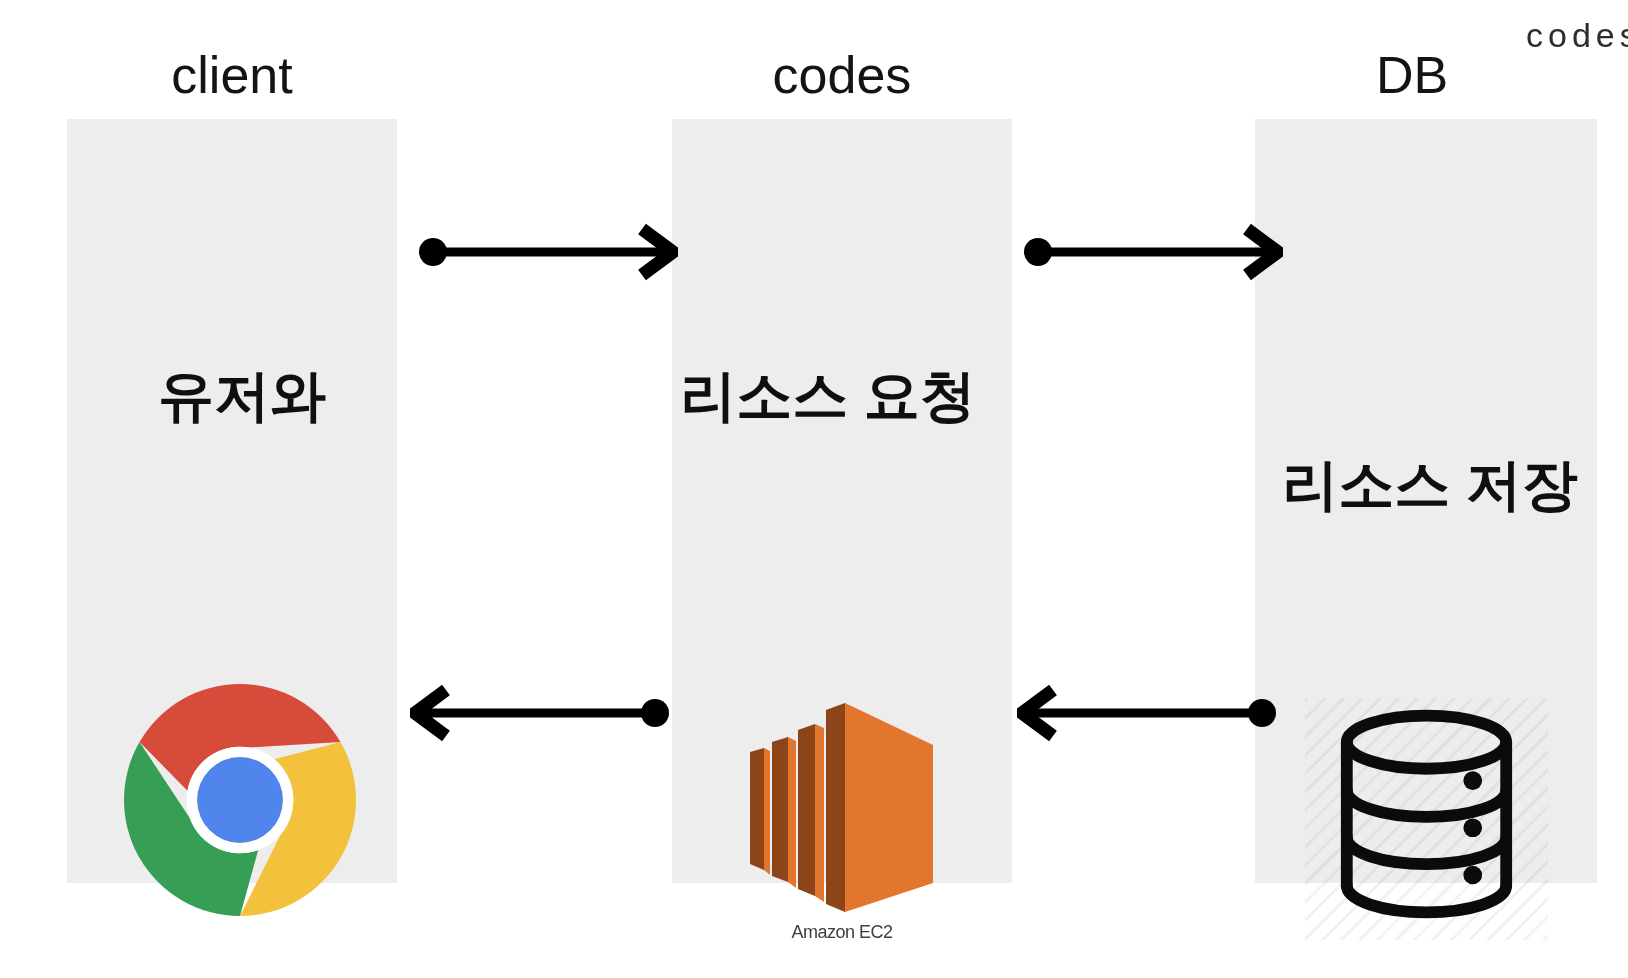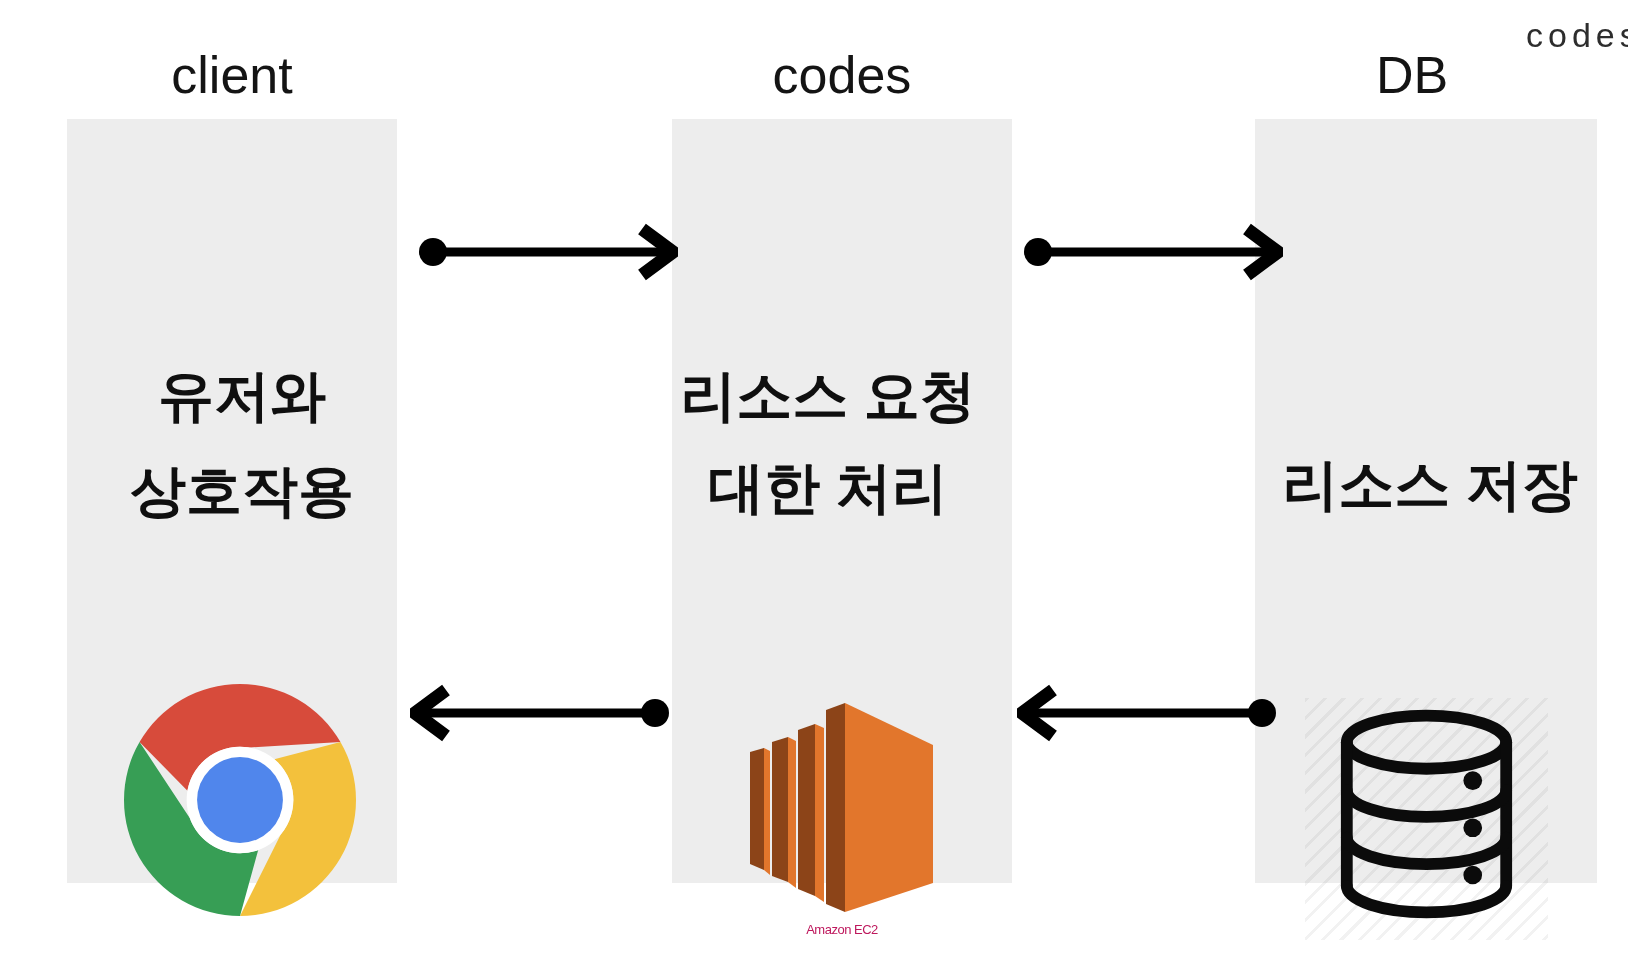--- a/index.html
+++ b/index.html
@@ -57,23 +57,23 @@
   .arrow-a{left:418px;top:222px;}
   .arrow-b{left:1023px;top:222px;}
   .arrow-c{left:410px;top:683px;}
   .arrow-d{left:1017px;top:683px;}
   .chrome-icon{position:absolute;left:124px;top:684px;width:232px;height:232px;}
   .ec2-icon{position:absolute;left:748px;top:700px;width:188px;height:218px;}
   .ec2-caption{
     position:absolute;
     left:748px;top:922px;width:188px;
     text-align:center;
-    font-size:13px;
+    font-size:18px;
     letter-spacing:-0.5px;
-    color:#be185d;
+    color:#404040;
     font-weight:400;
   }
   .db-hatch{
     position:absolute;
     left:1305px;top:698px;width:243px;height:242px;
     background:repeating-linear-gradient(
       135deg,
       rgba(0,0,0,0.05) 0px, rgba(0,0,0,0.05) 3px,
       rgba(0,0,0,0) 3px, rgba(0,0,0,0) 13px
     );
@@ -90,25 +90,23 @@
   <div class="col-title title-client">client</div>
   <div class="col-title title-server">codes</div>
   <div class="col-title title-db">DB</div>
 
   <div class="column col-client"></div>
   <div class="column col-server"></div>
   <div class="column col-db"></div>
 
   <div class="col-desc desc-client">
     <div class="desc-line">유저와</div>
-    <div class="desc-line">상호작용</div>
   </div>
   <div class="col-desc desc-server">
     <div class="desc-line">리소스 요청</div>
-    <div class="desc-line">대한 처리</div>
   </div>
   <div class="col-desc desc-db">
     <div class="desc-line">리소스 저장</div>
   </div>
 
   <svg class="arrow arrow-a" viewBox="0 0 260 60">
     <circle cx="15" cy="30" r="14" fill="#000"></circle>
     <line x1="15" y1="30" x2="250" y2="30" stroke="#000" stroke-width="9"></line>
     <path d="M224,7 L255,30 L224,53" fill="none" stroke="#000" stroke-width="13"></path>
   </svg>

